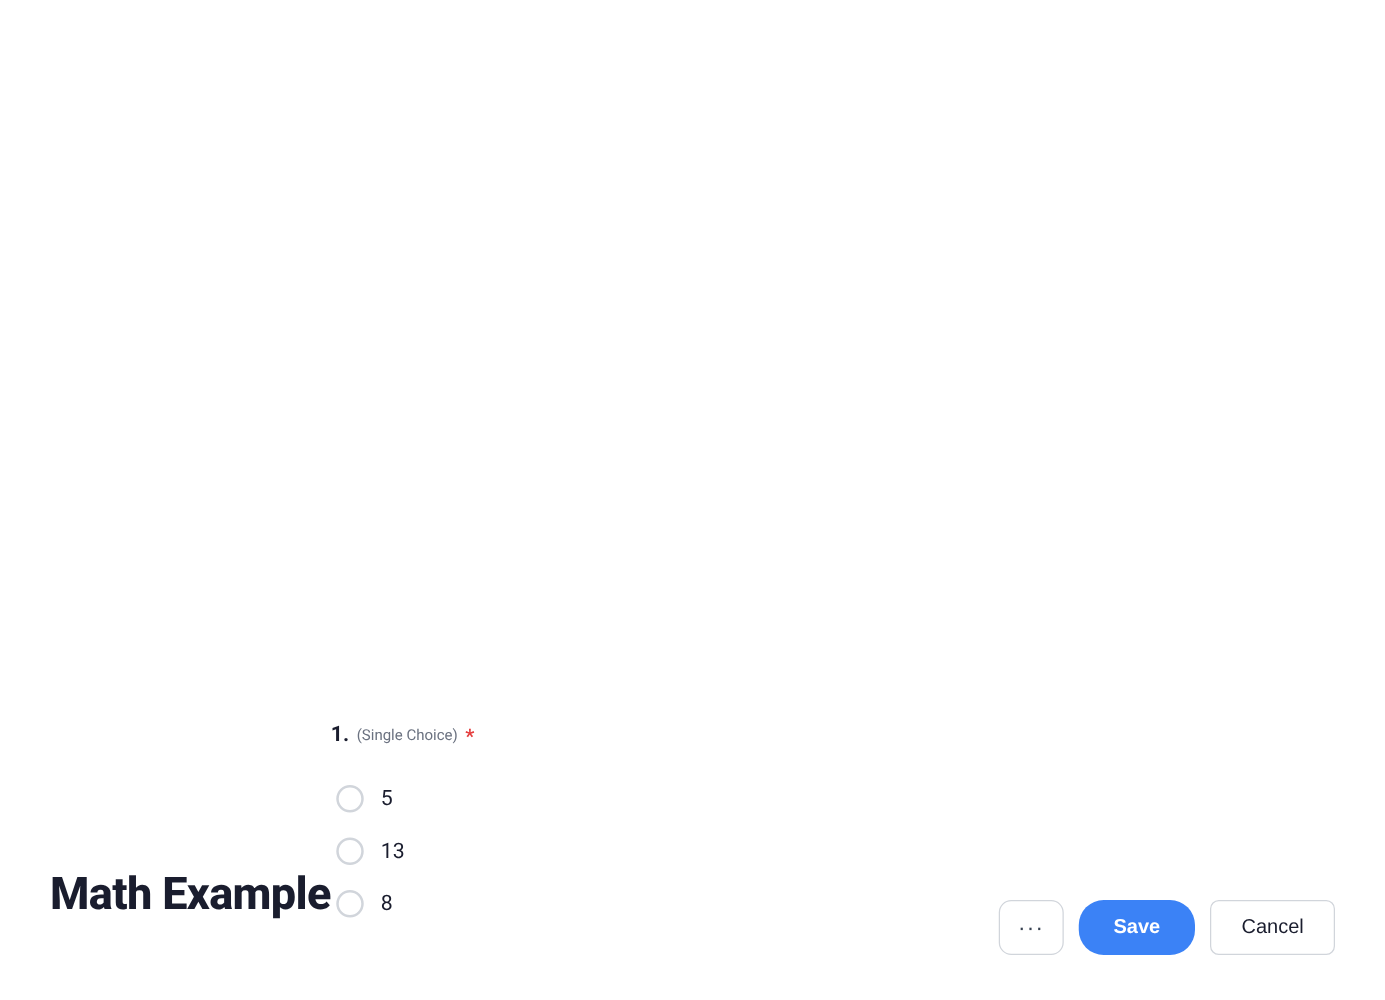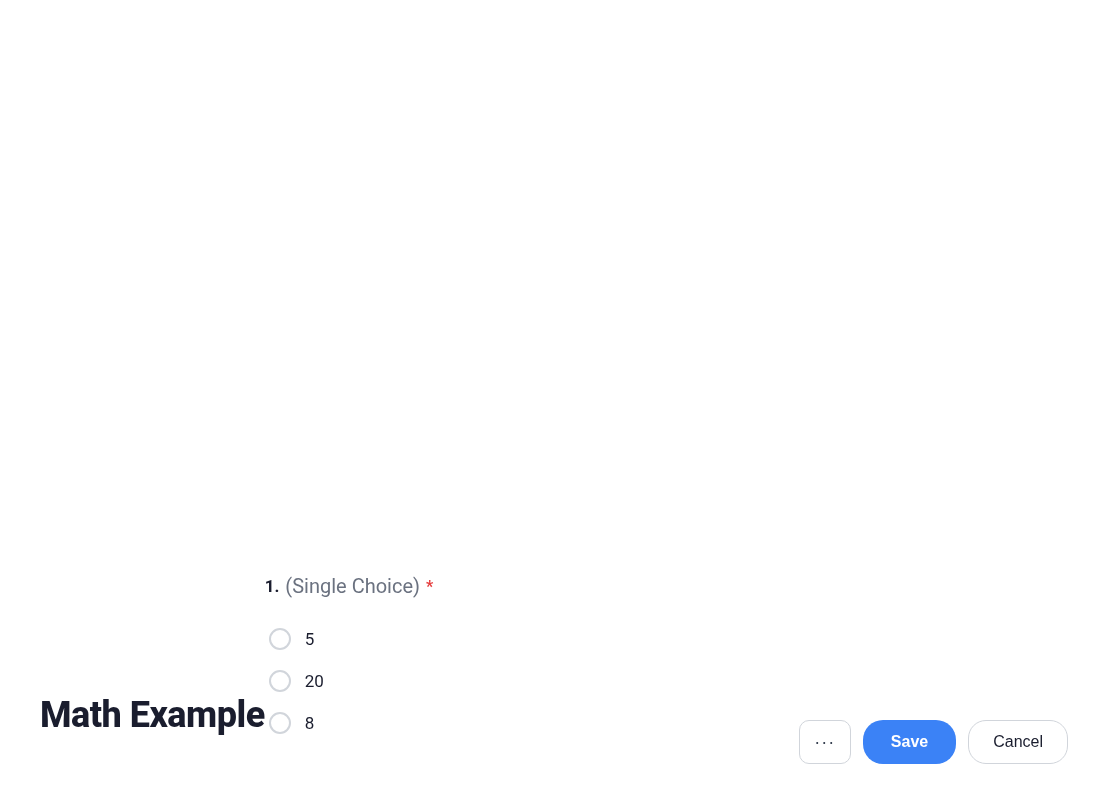--- a/index.html
+++ b/index.html
@@ -45,21 +45,21 @@
       margin-bottom: 20px;
       display: flex;
       align-items: center;
       gap: 6px;
       flex-wrap: wrap;
     }
 
     .question-type {
       font-weight: 400;
       color: #6b7280;
-      font-size: 20px;
+      font-size: 12px;
     }
 
     .required-star {
       color: #e53e3e;
       font-size: 16px;
       font-weight: 700;
     }
 
     .options-list {
       display: flex;
@@ -140,21 +140,21 @@
       cursor: pointer;
       height: 44px;
       min-width: 90px;
     }
 
     .btn-cancel {
       padding: 10px 24px;
       background: #ffffff;
       color: #1a1d2e;
       border: 1.5px solid #d1d5db;
-      border-radius: 18px;
+      border-radius: 7px;
       font-size: 16px;
       font-weight: 500;
       cursor: pointer;
       height: 44px;
       min-width: 90px;
     }
   </style>
 </head>
 <body>
 
@@ -171,21 +171,21 @@
 
     <div class="options-list">
 
       <label class="option-item">
         <div class="radio-circle"></div>
         <span class="option-text">5</span>
       </label>
 
       <label class="option-item">
         <div class="radio-circle"></div>
-        <span class="option-text">20</span>
+        <span class="option-text">13</span>
       </label>
 
 
       <label class="option-item">
         <div class="radio-circle"></div>
         <span class="option-text">8</span>
       </label>
 
     </div>
   </div>

